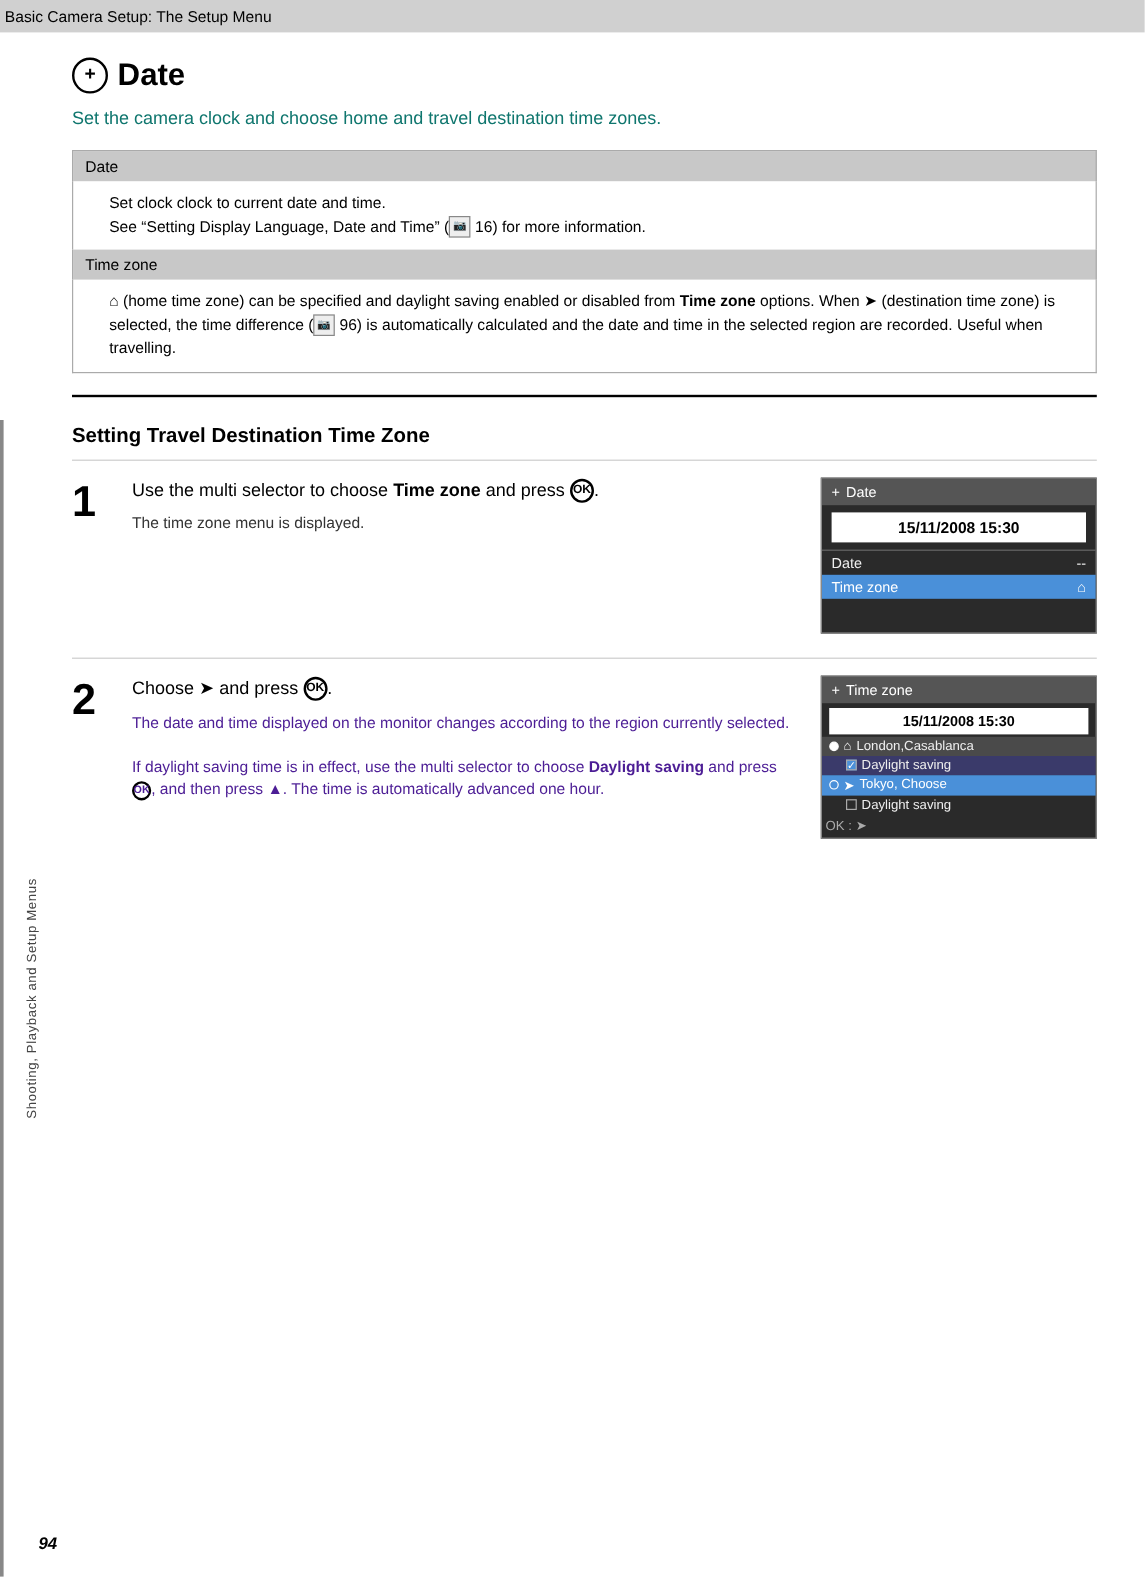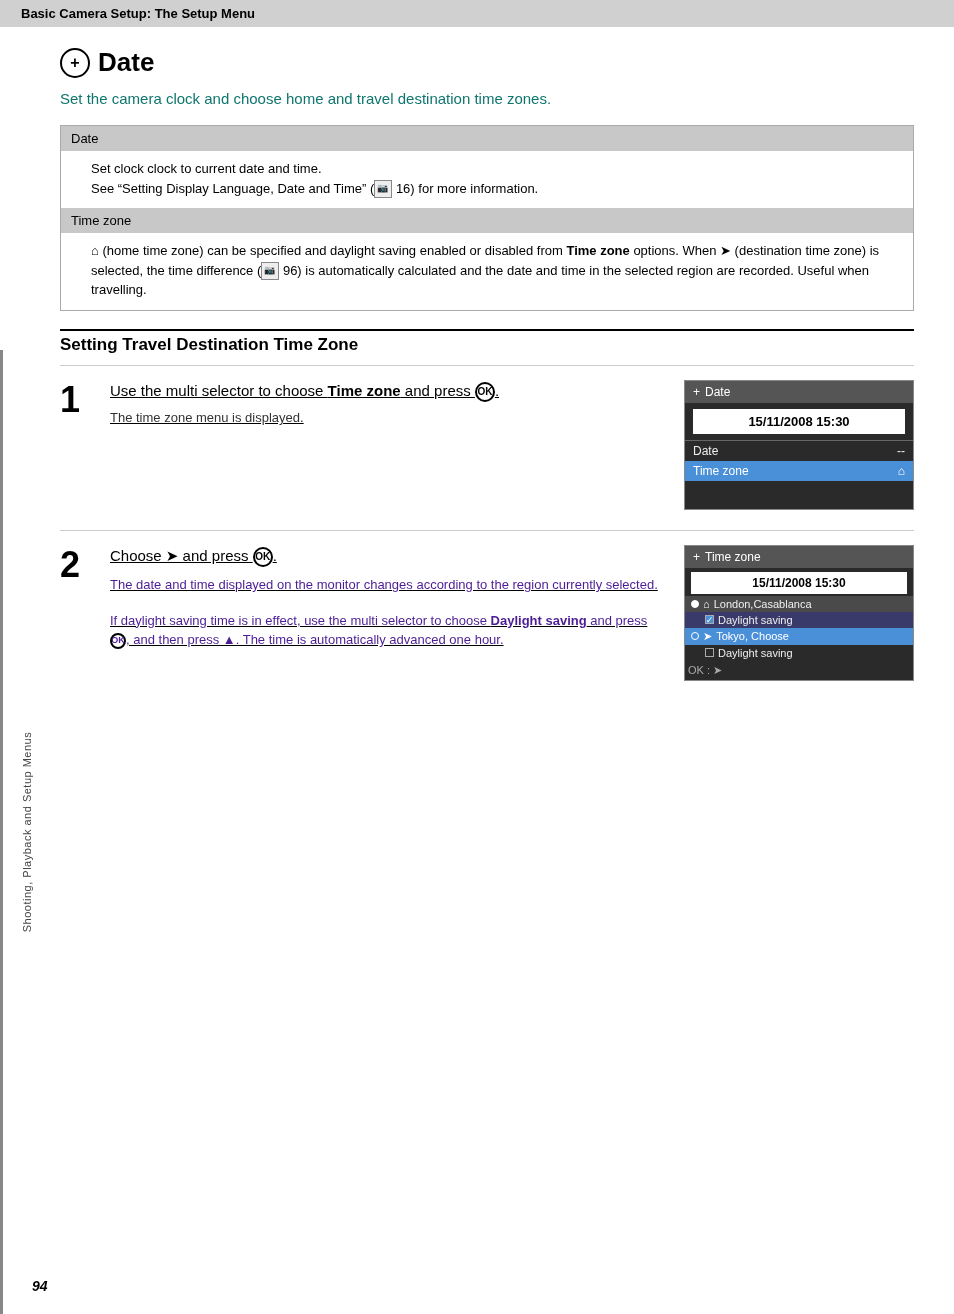--- a/index.html
+++ b/index.html
@@ -9,23 +9,23 @@
       background: #fff;
       color: #000;
       width: 954px;
       min-height: 1314px;
       position: relative;
     }
 
     
     .header-bar {
       background: #d0d0d0;
-      padding: 6px 21px;
-      font-size: 13px;
-      font-weight: bold;
+      padding: 6px 4px;
+      font-size: 13px;
+      font-weight: normal;
       color: #000;
     }
 
     
     .main-content {
       margin-left: 60px;
       margin-right: 40px;
       padding-top: 20px;
     }
 
@@ -76,21 +76,21 @@
       line-height: 1.5;
     }
 
     
     .subsection-title {
       font-size: 17px;
       font-weight: bold;
       margin-bottom: 10px;
       margin-top: 10px;
       border-top: 2px solid #000;
-      padding-top: 4px;
+      padding-top: 22px;
     }
 
     
     .steps-container {
       display: flex;
       flex-direction: column;
       gap: 0;
     }
 
     .step-row {
@@ -105,21 +105,20 @@
     .step-number {
       font-size: 36px;
       font-weight: bold;
       min-width: 50px;
       line-height: 1;
       padding-top: 2px;
     }
 
     .step-content {
       flex: 1;
-      text-decoration: underline;
     }
 
     .step-instruction {
       font-size: 15px;
       line-height: 1.5;
       margin-bottom: 8px;
     }
 
     .step-instruction strong {
       font-weight: bold;

